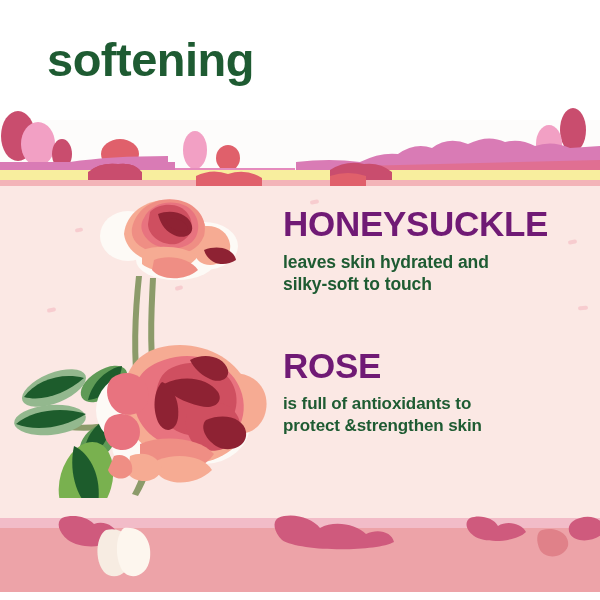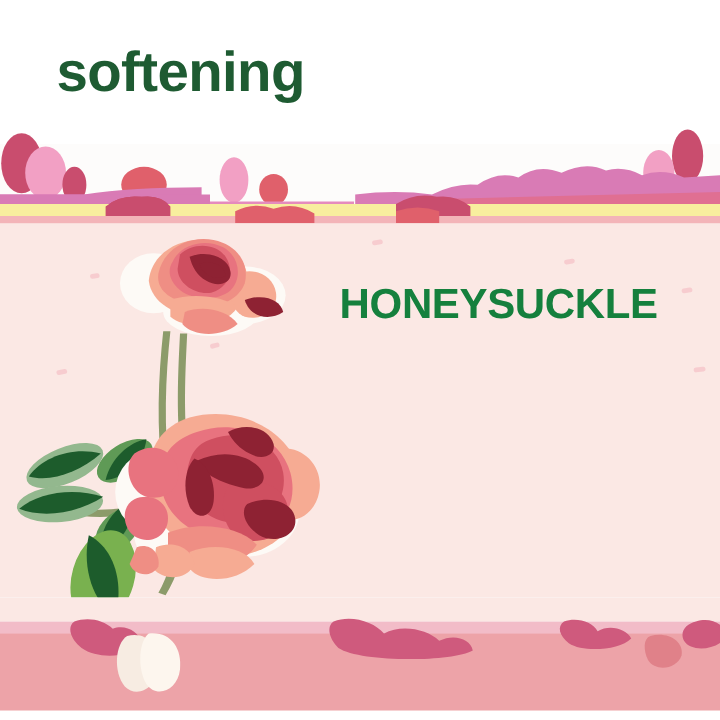--- a/index.html
+++ b/index.html
@@ -64,27 +64,26 @@
   .flower-art svg { display: block; width: 290px; height: 310px; }
 
   
   .text-col {
     position: absolute;
     left: 283px; top: 18px;
     width: 305px;
   }
   .ingredient { margin-bottom: 0; }
   .ing-title {
-    color: #15803d;
+    color: #701a75;
     font-weight: 700;
     font-size: 35px;
     line-height: 1.05;
     letter-spacing: -0.3px;
     white-space: nowrap;
-    margin-top: 30px;
   }
   .ing-desc {
     color: #1e5b32;
     font-weight: 700;
     font-size: 17.5px;
     line-height: 1.25;
     margin-top: 9px;
     letter-spacing: -0.1px;
   }
   .ingredient.rose { margin-top: 52px; }
@@ -249,22 +248,33 @@
 
           <path d="M106,268 C116,264 126,272 124,284 C118,294 104,292 100,282 Z" fill="#ef8e84"></path>
         </g>
       </svg>
     </div>
 
     <div class="text-col">
 
       <div class="ingredient honeysuckle">
         <div class="ing-title">HONEYSUCKLE</div>
+        <div class="ing-desc">
+          <div>leaves skin hydrated and</div>
+          <div>silky-soft to touch</div>
+        </div>
       </div>
 
+      <div class="ingredient rose">
+        <div class="ing-title">ROSE</div>
+        <div class="ing-desc">
+          <div>is full of antioxidants to</div>
+          <div>protect &amp;strengthen skin</div>
+        </div>
+      </div>
 
     </div>
   </div>
 
   <div class="footer">
     <svg viewBox="0 0 600 102" preserveAspectRatio="none" xmlns="http://www.w3.org/2000/svg">
       <rect x="0" y="0" width="600" height="20" fill="#fbe8e4"></rect>
       <rect x="0" y="20" width="600" height="14" fill="#f2bcc8"></rect>
       <rect x="0" y="30" width="600" height="72" fill="#eda3a8"></rect>
 

